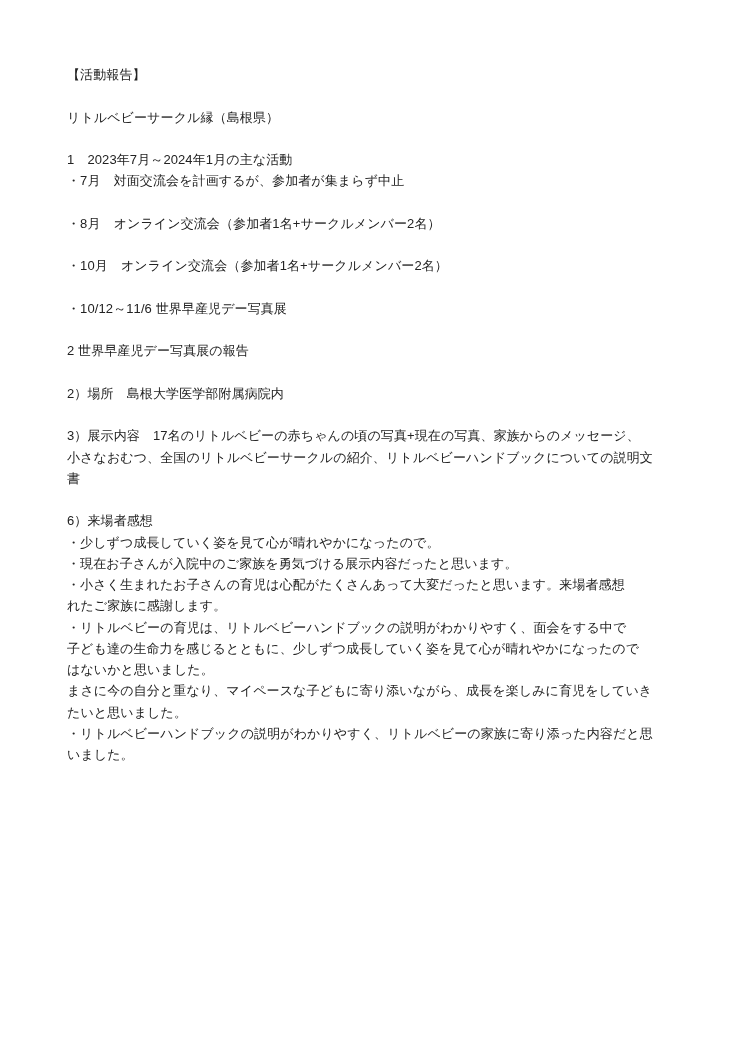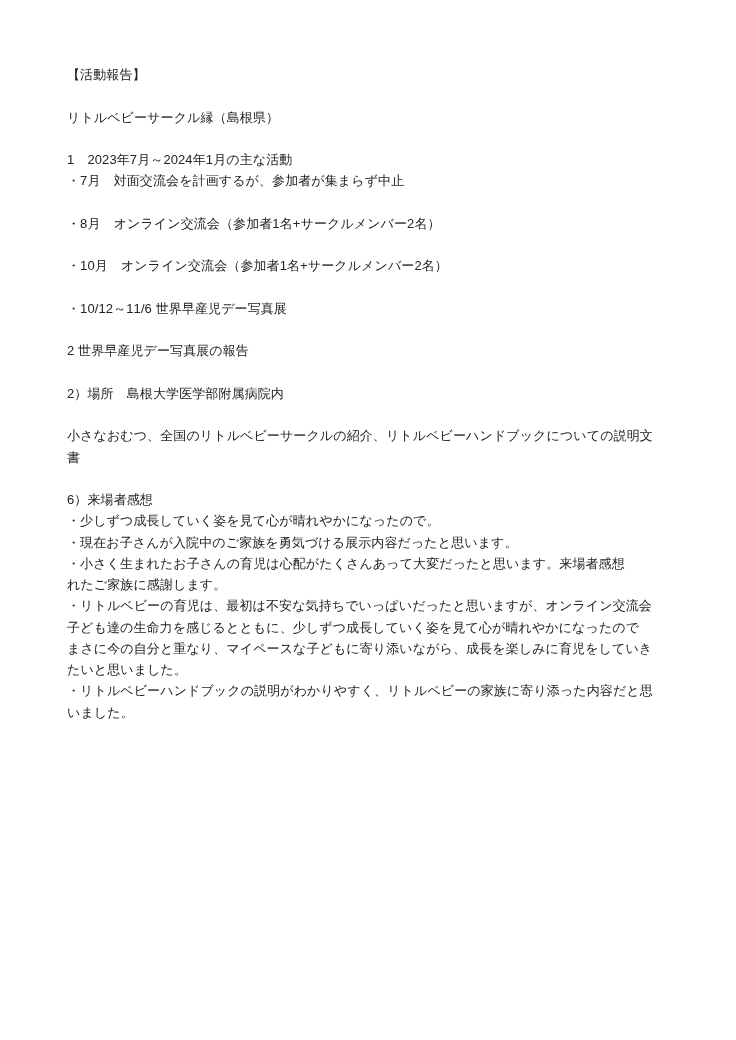--- a/index.html
+++ b/index.html
@@ -49,28 +49,30 @@
       <p class="line">・8月　オンライン交流会（参加者1名+サークルメンバー2名）</p>
       <p class="line blank">&nbsp;</p>
       <p class="line">・10月　オンライン交流会（参加者1名+サークルメンバー2名）</p>
       <p class="line blank">&nbsp;</p>
       <p class="line">・10/12～11/6 世界早産児デー写真展</p>
       <p class="line blank">&nbsp;</p>
       <p class="line">2 世界早産児デー写真展の報告</p>
       <p class="line blank">&nbsp;</p>
       <p class="line">2）場所　島根大学医学部附属病院内</p>
       <p class="line blank">&nbsp;</p>
+      <p class="line">3）展示内容　17名のリトルベビーの赤ちゃんの頃の写真+現在の写真、家族からのメッセージ、</p>
       <p class="line">小さなおむつ、全国のリトルベビーサークルの紹介、リトルベビーハンドブックについての説明文</p>
       <p class="line">書</p>
       <p class="line blank">&nbsp;</p>
       <p class="line">6）来場者感想</p>
       <p class="line">・少しずつ成長していく姿を見て心が晴れやかになったので。</p>
       <p class="line">・現在お子さんが入院中のご家族を勇気づける展示内容だったと思います。</p>
       <p class="line">・小さく生まれたお子さんの育児は心配がたくさんあって大変だったと思います。来場者感想</p>
       <p class="line">れたご家族に感謝します。</p>
-      <p class="line">・リトルベビーの育児は、最初は不安な気持ちでいっぱいだったと思いますが、オンライン交流会</p>
+      <p class="line">・リトルベビーの育児は、リトルベビーハンドブックの説明がわかりやすく、面会をする中で</p>
       <p class="line">子ども達の生命力を感じるとともに、少しずつ成長していく姿を見て心が晴れやかになったので</p>
+      <p class="line">はないかと思いました。</p>
       <p class="line">まさに今の自分と重なり、マイペースな子どもに寄り添いながら、成長を楽しみに育児をしていき</p>
       <p class="line">たいと思いました。</p>
       <p class="line">・リトルベビーハンドブックの説明がわかりやすく、リトルベビーの家族に寄り添った内容だと思</p>
       <p class="line">いました。</p>
     </div>
 </div>
 
 </body></html>

